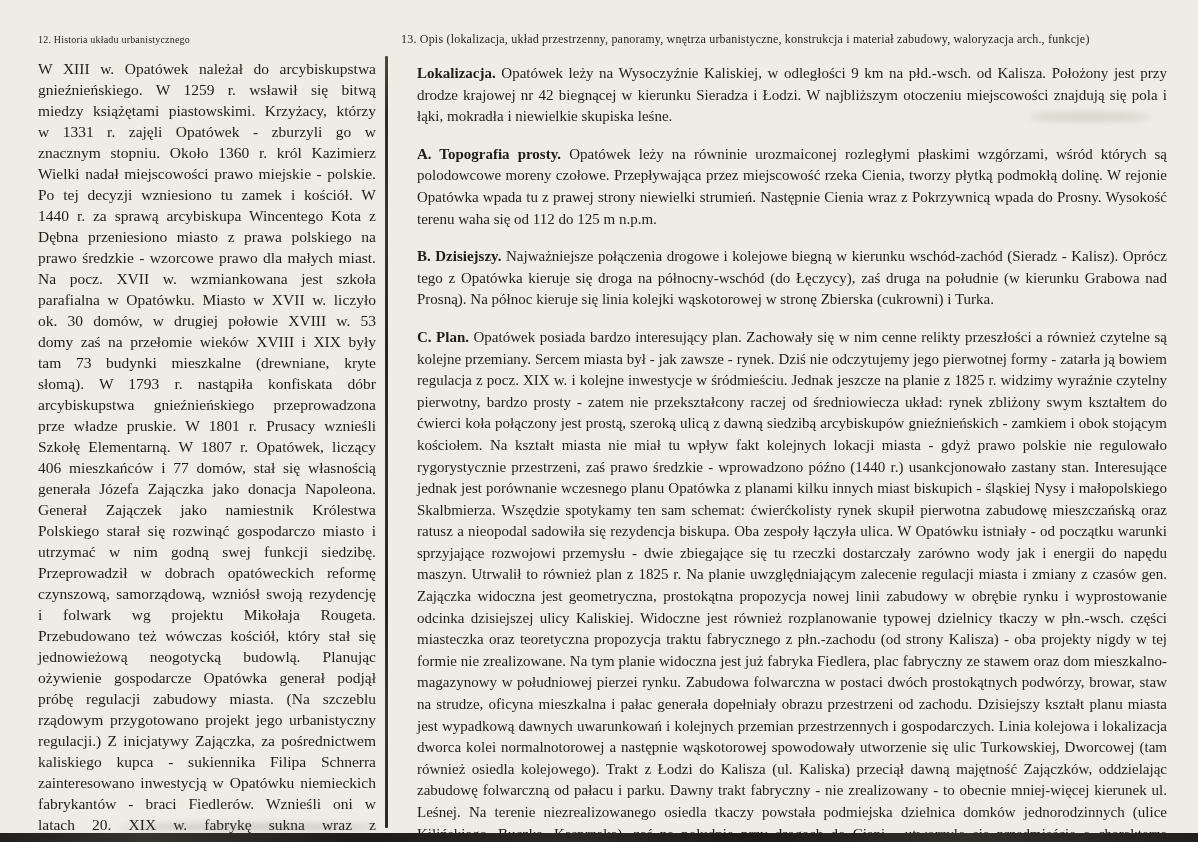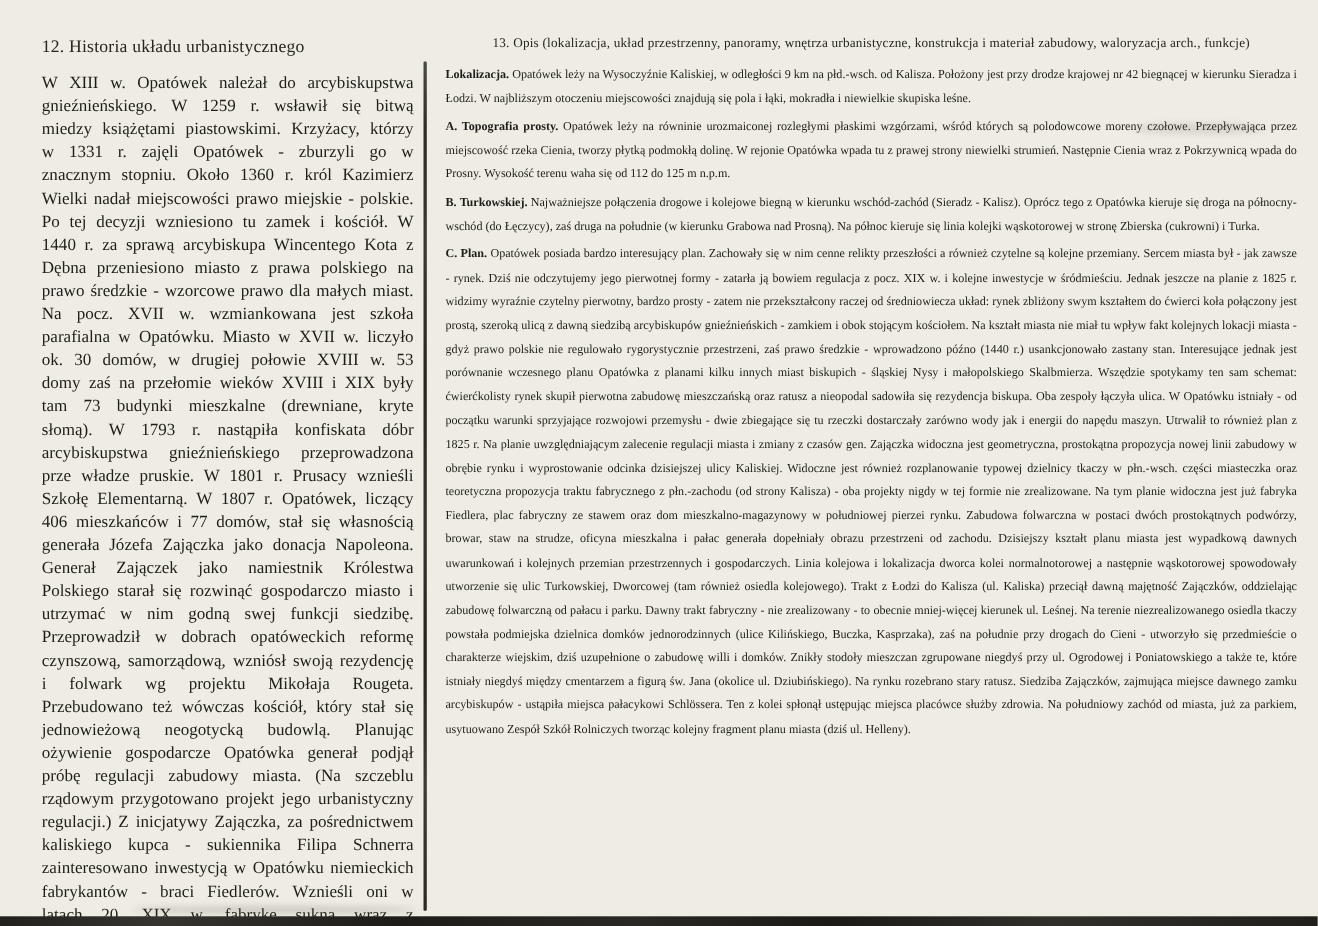--- a/index.html
+++ b/index.html
@@ -18,21 +18,21 @@
     background-color: #eeece3;
     font-family: "Liberation Serif", "DejaVu Serif", serif;
     color: #1e1d19;
     -webkit-font-smoothing: antialiased;
   }
   .page {
     position: absolute;
     inset: 0;
   }
   .col-header {
-    font-size: 16px;
+    font-size: 10px;
     letter-spacing: 0.2px;
     color: #26251f;
     white-space: nowrap;
   }
   .col-left {
     position: absolute;
     left: 38px;
     top: 34px;
     width: 338px;
   }
@@ -60,28 +60,27 @@
   }
   .col-right {
     position: absolute;
     left: 401px;
     top: 32px;
     width: 782px;
   }
   .col-right .col-header {
     margin-bottom: 11px;
     font-size: 12px;
-    text-align: center;
   }
   .right-body p {
-    font-size: 11px;
+    font-size: 15px;
     line-height: 21.6px;
     text-align: justify;
     text-justify: inter-word;
-    margin: 4px;
+    margin: 16px;
   }
   .scan-bar {
     position: absolute;
     left: 0;
     bottom: 0;
     width: 100%;
     height: 9px;
     background: linear-gradient(90deg,
       #21201c 0%, #35342f 12%, #1d1c18 30%, #292824 48%,
       #1b1a16 63%, #302f2a 80%, #201f1b 100%);
@@ -106,21 +105,21 @@
 
   </div>
 
   <div class="divider"></div>
 
   <div class="col-right">
     <div class="col-header">13. Opis (lokalizacja, układ przestrzenny, panoramy, wnętrza urbanistyczne, konstrukcja i materiał zabudowy, waloryzacja arch., funkcje)</div>
     <div class="right-body">
         <p><b>Lokalizacja.</b> Opatówek leży na Wysoczyźnie Kaliskiej, w odległości 9 km na płd.-wsch. od Kalisza. Położony jest przy drodze krajowej nr 42 biegnącej w kierunku Sieradza i Łodzi. W najbliższym otoczeniu miejscowości znajdują się pola i łąki, mokradła i niewielkie skupiska leśne.</p>
         <p><b>A. Topografia prosty.</b> Opatówek leży na równinie urozmaiconej rozległymi płaskimi wzgórzami, wśród których są polodowcowe moreny czołowe. Przepływająca przez miejscowość rzeka Cienia, tworzy płytką podmokłą dolinę. W rejonie Opatówka wpada tu z prawej strony niewielki strumień. Następnie Cienia wraz z Pokrzywnicą wpada do Prosny. Wysokość terenu waha się od 112 do 125 m n.p.m.</p>
-        <p><b>B. Turkowskiej.</b> Najważniejsze połączenia drogowe i kolejowe biegną w kierunku wschód-zachód (Sieradz - Kalisz). Oprócz tego z Opatówka kieruje się droga na północny-wschód (do Łęczycy), zaś druga na południe (w kierunku Grabowa nad Prosną). Na północ kieruje się linia kolejki wąskotorowej w stronę Zbierska (cukrowni) i Turka.</p>
+        <p><b>B. Dzisiejszy.</b> Najważniejsze połączenia drogowe i kolejowe biegną w kierunku wschód-zachód (Sieradz - Kalisz). Oprócz tego z Opatówka kieruje się droga na północny-wschód (do Łęczycy), zaś druga na południe (w kierunku Grabowa nad Prosną). Na północ kieruje się linia kolejki wąskotorowej w stronę Zbierska (cukrowni) i Turka.</p>
         <p><b>C. Plan.</b> Opatówek posiada bardzo interesujący plan. Zachowały się w nim cenne relikty przeszłości a również czytelne są kolejne przemiany. Sercem miasta był - jak zawsze - rynek. Dziś nie odczytujemy jego pierwotnej formy - zatarła ją bowiem regulacja z pocz. XIX w. i kolejne inwestycje w śródmieściu. Jednak jeszcze na planie z 1825 r. widzimy wyraźnie czytelny pierwotny, bardzo prosty - zatem nie przekształcony raczej od średniowiecza układ: rynek zbliżony swym kształtem do ćwierci koła połączony jest prostą, szeroką ulicą z dawną siedzibą arcybiskupów gnieźnieńskich - zamkiem i obok stojącym kościołem. Na kształt miasta nie miał tu wpływ fakt kolejnych lokacji miasta - gdyż prawo polskie nie regulowało rygorystycznie przestrzeni, zaś prawo średzkie - wprowadzono późno (1440 r.) usankcjonowało zastany stan. Interesujące jednak jest porównanie wczesnego planu Opatówka z planami kilku innych miast biskupich - śląskiej Nysy i małopolskiego Skalbmierza. Wszędzie spotykamy ten sam schemat: ćwierćkolisty rynek skupił pierwotna zabudowę mieszczańską oraz ratusz a nieopodal sadowiła się rezydencja biskupa. Oba zespoły łączyła ulica. W Opatówku istniały - od początku warunki sprzyjające rozwojowi przemysłu - dwie zbiegające się tu rzeczki dostarczały zarówno wody jak i energii do napędu maszyn. Utrwalił to również plan z 1825 r. Na planie uwzględniającym zalecenie regulacji miasta i zmiany z czasów gen. Zajączka widoczna jest geometryczna, prostokątna propozycja nowej linii zabudowy w obrębie rynku i wyprostowanie odcinka dzisiejszej ulicy Kaliskiej. Widoczne jest również rozplanowanie typowej dzielnicy tkaczy w płn.-wsch. części miasteczka oraz teoretyczna propozycja traktu fabrycznego z płn.-zachodu (od strony Kalisza) - oba projekty nigdy w tej formie nie zrealizowane. Na tym planie widoczna jest już fabryka Fiedlera, plac fabryczny ze stawem oraz dom mieszkalno-magazynowy w południowej pierzei rynku. Zabudowa folwarczna w postaci dwóch prostokątnych podwórzy, browar, staw na strudze, oficyna mieszkalna i pałac generała dopełniały obrazu przestrzeni od zachodu. Dzisiejszy kształt planu miasta jest wypadkową dawnych uwarunkowań i kolejnych przemian przestrzennych i gospodarczych. Linia kolejowa i lokalizacja dworca kolei normalnotorowej a następnie wąskotorowej spowodowały utworzenie się ulic Turkowskiej, Dworcowej (tam również osiedla kolejowego). Trakt z Łodzi do Kalisza (ul. Kaliska) przeciął dawną majętność Zajączków, oddzielając zabudowę folwarczną od pałacu i parku. Dawny trakt fabryczny - nie zrealizowany - to obecnie mniej-więcej kierunek ul. Leśnej. Na terenie niezrealizowanego osiedla tkaczy powstała podmiejska dzielnica domków jednorodzinnych (ulice Kilińskiego, Buczka, Kasprzaka), zaś na południe przy drogach do Cieni - utworzyło się przedmieście o charakterze wiejskim, dziś uzupełnione o zabudowę willi i domków. Znikły stodoły mieszczan zgrupowane niegdyś przy ul. Ogrodowej i Poniatowskiego a także te, które istniały niegdyś między cmentarzem a figurą św. Jana (okolice ul. Dziubińskiego). Na rynku rozebrano stary ratusz. Siedziba Zajączków, zajmująca miejsce dawnego zamku arcybiskupów - ustąpiła miejsca pałacykowi Schlössera. Ten z kolei spłonął ustępując miejsca placówce służby zdrowia. Na południowy zachód od miasta, już za parkiem, usytuowano Zespół Szkół Rolniczych tworząc kolejny fragment planu miasta (dziś ul. Helleny). </p>
       </div>
   </div>
 
   <div class="scan-smudge smudge-1"></div>
   <div class="scan-smudge smudge-2"></div>
   <div class="scan-bar"></div>
 
 </div>
 

